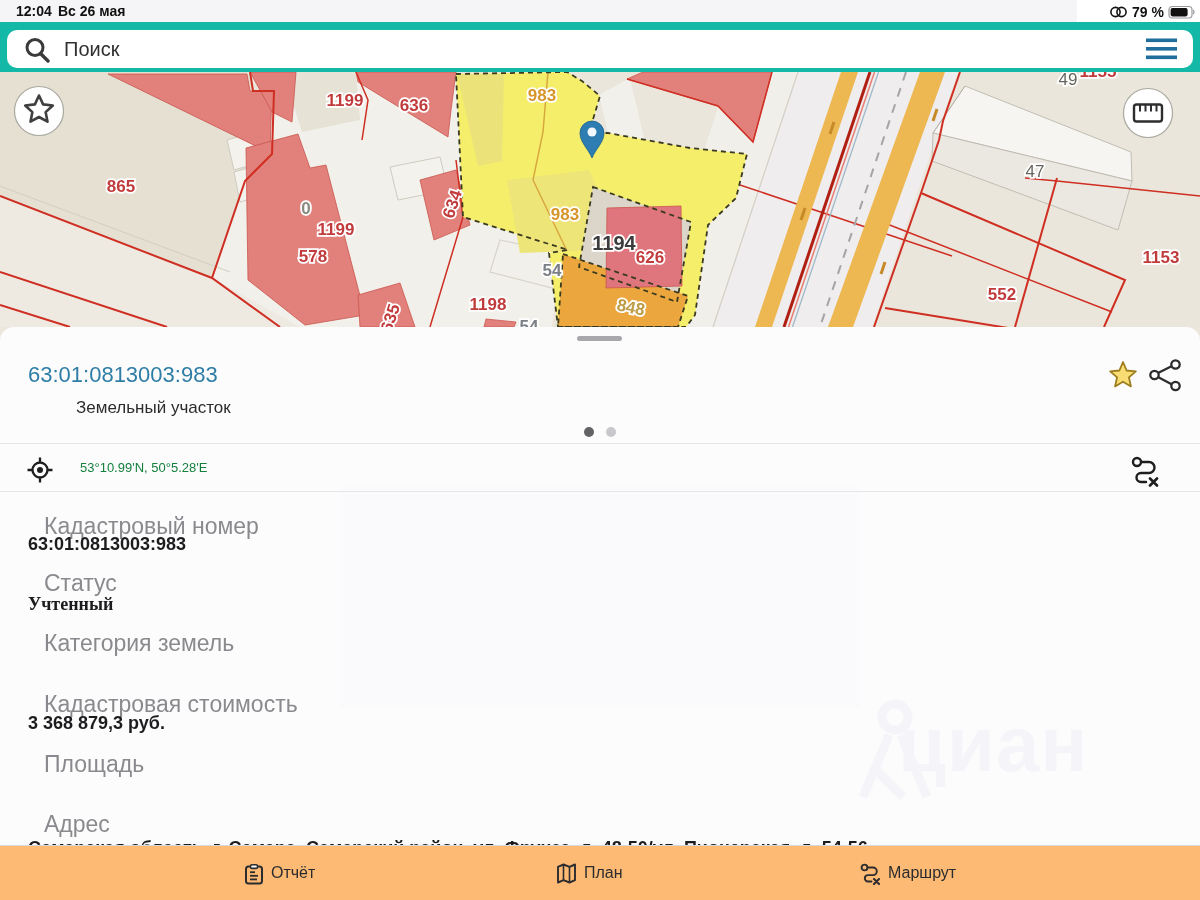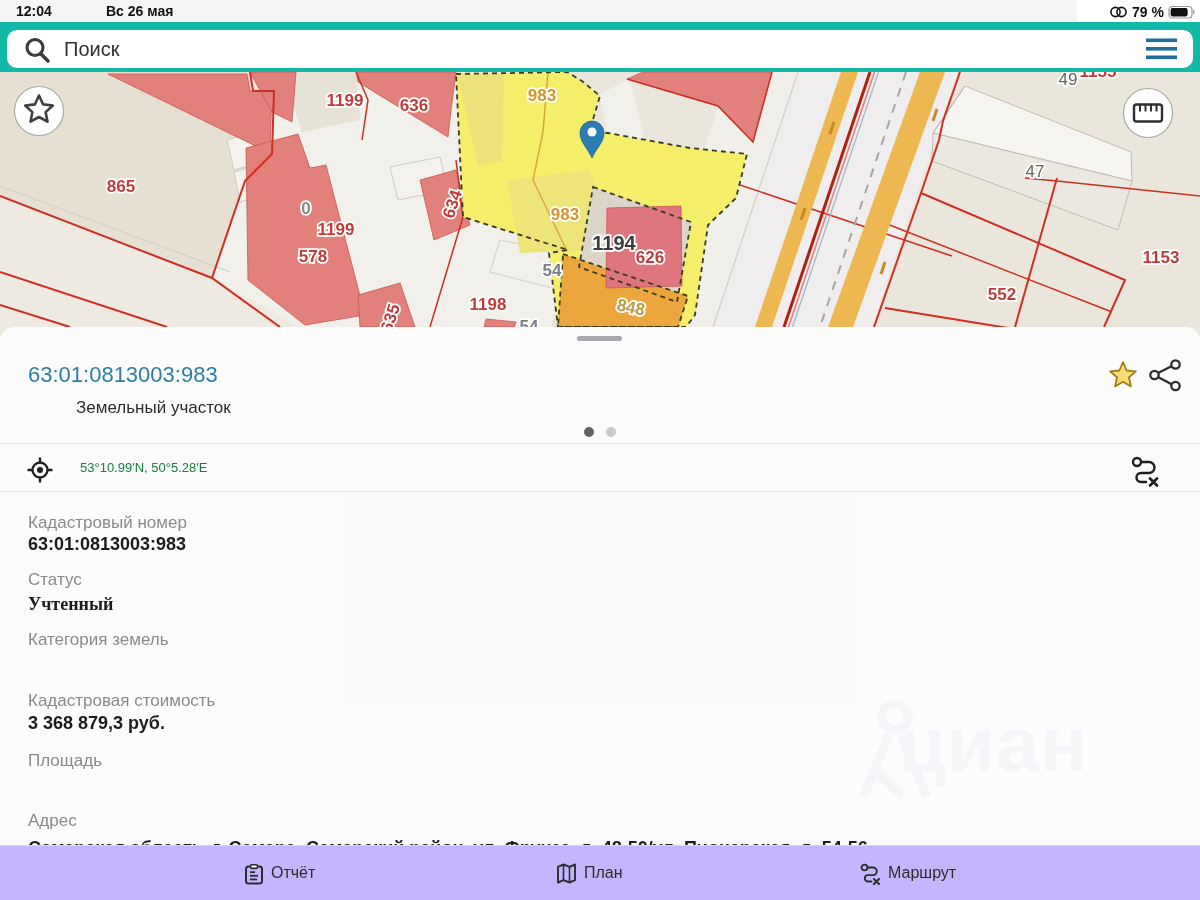--- a/index.html
+++ b/index.html
@@ -4,29 +4,29 @@
 <style>
 * { margin:0; padding:0; box-sizing:border-box; }
 html,body { width:1200px; height:900px; overflow:hidden; background:#fff; }
 body { font-family:"Liberation Sans", sans-serif; position:relative; }
 .abs { position:absolute; }
 #statusbar { left:0; top:0; width:1077px; height:22px; background:#f5f4f6; }
 #searcharea { left:0; top:22px; width:1200px; height:50px; background:#14b8a6; }
 #searchbar { left:7px; top:8px; width:1186px; height:38px; background:#fff; border-radius:10px; }
 #maparea { left:0; top:72px; width:1200px; height:255px; }
 #panel { left:0; top:327px; width:1200px; height:612px; background:#fcfcfd; border-radius:14px 14px 0 0; overflow:hidden; }
-#toolbar { left:0; top:845px; width:1200px; height:55px; background:#c4b5fd; border-top:1px solid #d8d7dc; z-index:5; }
-.lbl { position:absolute; left:28px; font-size:17px; color:#8a8a8e; }
+#toolbar { left:0; top:845px; width:1200px; height:55px; background:#fdba74; border-top:1px solid #d8d7dc; z-index:5; }
+.lbl { position:absolute; left:44px; font-size:23px; color:#8a8a8e; }
 .val { position:absolute; left:28px; font-size:18px; font-weight:bold; color:#1c1c1e; white-space:nowrap; }
 </style>
 </head>
 <body>
 <div class="abs" id="statusbar">
   <div class="abs" style="left:16px;top:3px;font-size:14px;font-weight:bold;color:#111;">12:04</div>
-  <div class="abs" style="left:58px;top:3px;font-size:14px;font-weight:bold;color:#111;margin-left:48px;">Вс 26 мая</div>
+  <div class="abs" style="left:58px;top:3px;font-size:14px;font-weight:bold;color:#111;">Вс 26 мая</div>
   <svg class="abs" style="left:1108px;top:4px;" width="88" height="16" viewBox="0 0 88 16">
     <circle cx="7.5" cy="8" r="4.6" fill="none" stroke="#111" stroke-width="1.6"></circle>
     <circle cx="13.5" cy="8" r="4.6" fill="none" stroke="#111" stroke-width="1.6"></circle>
     <text x="24" y="13" font-size="14" font-weight="bold" fill="#111">79 %</text>
     <rect x="61" y="2.5" width="23" height="11.5" rx="3.2" fill="none" stroke="#9a9aa0" stroke-width="1.2"></rect>
     <rect x="62.6" y="4.1" width="17" height="8.3" rx="1.8" fill="#111"></rect>
     <path d="M85.3 5.8 q1.6 2.2 0 4.4" fill="none" stroke="#9a9aa0" stroke-width="1.2"></path>
   </svg>
 </div>
 <div class="abs" id="searcharea">

